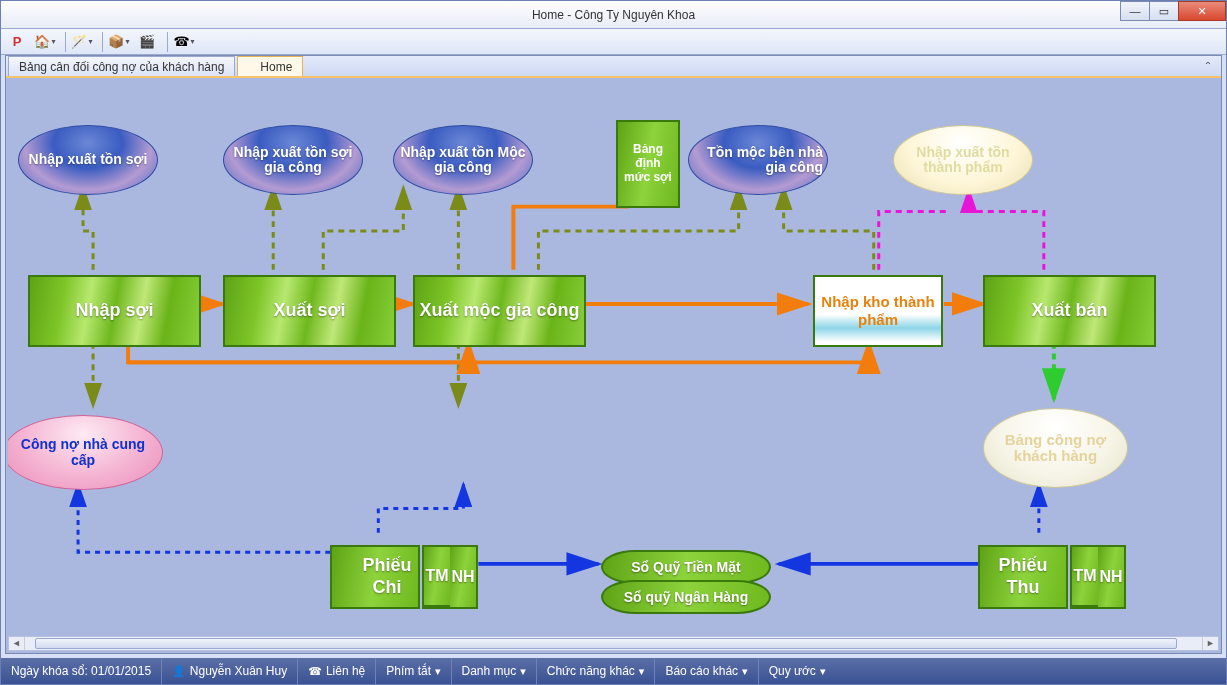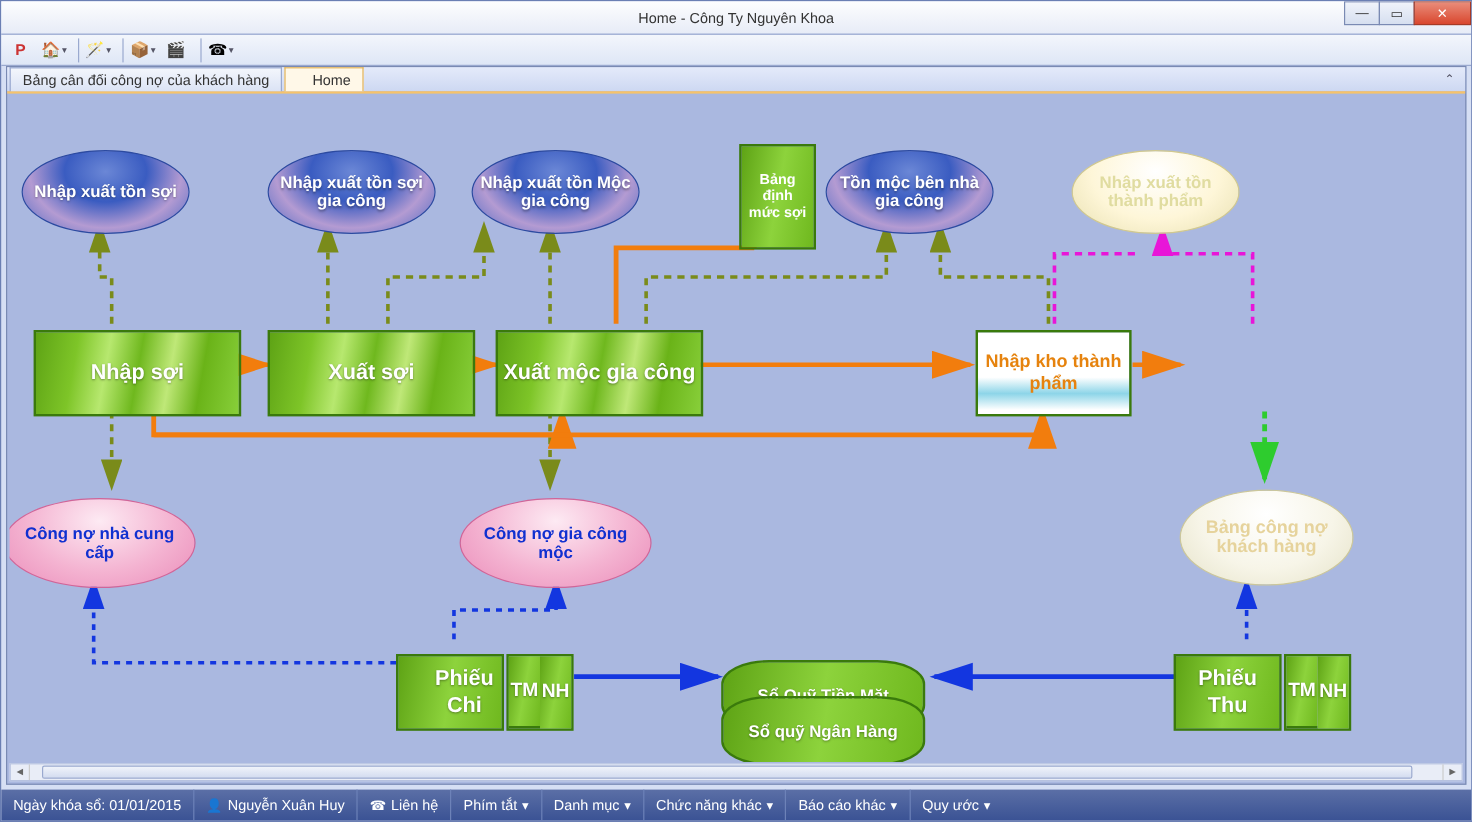--- a/index.html
+++ b/index.html
@@ -207,21 +207,21 @@
     line-height: 1.2;
   }
 
   .soqui {
     width: 170px;
     border: 2px solid #3a7a0c;
     border-radius: 40px/20px;
     background: linear-gradient(100deg, #5ea315, #8dd33c, #6fb81e);
     color:#fff;
     font-size: 14px;
-    padding: 19px 0;
+    padding: 7px 0;
     text-shadow: 0 1px 2px rgba(0,0,0,.4);
   }
 
   .phieu {
     width: 90px; height: 64px;
     background: linear-gradient(100deg, #5ea315, #8dd33c, #6fb81e);
     border: 2px solid #3a7a0c;
     color: #fff;
     font-size: 18px;
     line-height: 1.2;
@@ -359,30 +359,30 @@
       <path d="M1030 465 L1030 415" stroke="#1336e0" stroke-width="3" stroke-dasharray="5,5" fill="none" marker-end="url(#ah-blue)"></path>
 
       <path d="M470 497 L590 497" stroke="#1336e0" stroke-width="4" fill="none" marker-end="url(#ah-blue)"></path>
       <path d="M970 497 L770 497" stroke="#1336e0" stroke-width="4" fill="none" marker-end="url(#ah-blue)"></path>
     </svg>
 
     <div class="node ellipse bluegrad" style="left:10px; top:45px;">Nhập xuất tồn sợi</div>
     <div class="node ellipse bluegrad" style="left:215px; top:45px;">Nhập xuất tồn sợi gia công</div>
     <div class="node ellipse bluegrad" style="left:385px; top:45px;">Nhập xuất tồn Mộc gia công</div>
     <div class="node smallgreen" style="left:608px; top:40px;">Bảng định mức sợi</div>
-    <div class="node ellipse bluegrad" style="left:680px; top:45px;">Tồn mộc bên nhà gia công</div>
+    <div class="node ellipse bluegrad" style="left:680px; top:45px;text-align:right;">Tồn mộc bên nhà gia công</div>
     <div class="node ellipse whitey" style="left:885px; top:45px;">Nhập xuất tồn thành phẩm</div>
 
     <div class="node greenbox" style="left:20px; top:195px;">Nhập sợi</div>
     <div class="node greenbox" style="left:215px; top:195px;">Xuất sợi</div>
     <div class="node nhapkho" style="left:805px; top:195px;">Nhập kho thành phẩm</div>
     <div class="node greenbox" style="left:405px; top:195px;">Xuất mộc gia công</div>
+    <div class="node greenbox" style="left:975px; top:195px;">Xuất bán</div>
 
     <div class="node ellipse pink" style="left:-5px; top:335px;">Công nợ nhà cung cấp</div>
-    <div class="node ellipse pink" style="left:375px; top:335px;">Công nợ gia công mộc</div>
     <div class="node ellipse white2" style="left:975px; top:328px;">Bảng công nợ khách hàng</div>
 
     <div class="node phieu" style="left:322px; top:465px;padding-left:24px;">Phiếu Chi</div>
     <div class="tmnh" style="position:absolute; left:414px; top:465px;">
       <div>TM</div>
       <div>NH</div>
     </div>
 
     <div class="node soqui" style="left:593px; top:470px;">Sổ Quỹ Tiền Mặt</div>
     <div class="node soqui" style="left:593px; top:500px;">Sổ quỹ Ngân Hàng</div>

